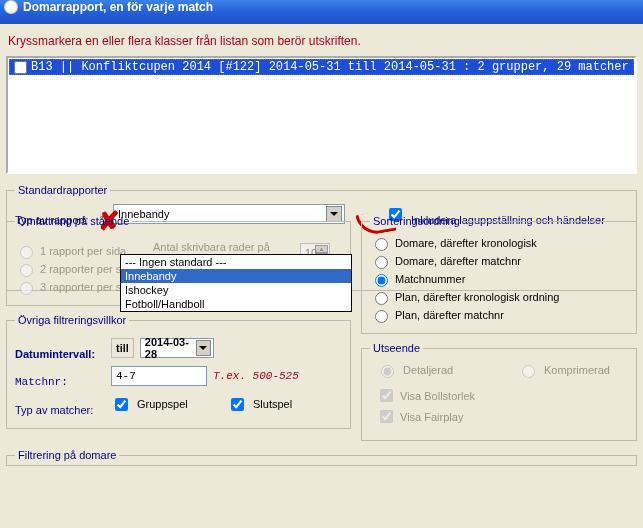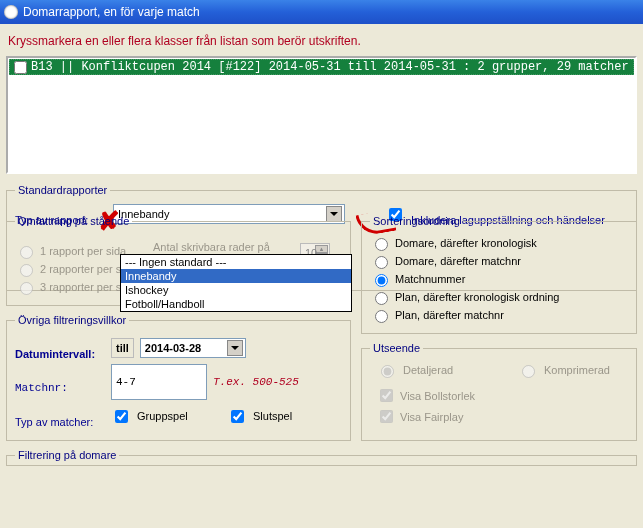--- a/index.html
+++ b/index.html
@@ -10,44 +10,43 @@
     background: #ece9d8;
     width: 643px;
     height: 528px;
     overflow: hidden;
   }
   .titlebar {
     height: 24px;
     background: linear-gradient(to bottom, #3a82e8 0%, #2460d8 50%, #1e50c8 100%);
     color: #fff;
     display: flex;
-    align-items: center;
     padding: 0 4px;
-    font-weight: normal;
+    font-weight: bold;
     font-size: 12px;
   }
   .titlebar .icon {
     width: 14px; height: 14px; border-radius: 50%;
     background: #fff; margin-right: 5px; display:inline-block;
     box-shadow: inset 0 0 2px #555;
   }
   .content { padding: 4px 6px; }
   .instr { color: #b00020; font-size: 12px; margin: 6px 2px 8px 2px; }
   .listbox {
     border: 2px inset #fff;
     background: #fff;
     height: 118px;
     overflow: auto;
     padding: 1px;
   }
   .listrow {
     display: flex; align-items: center;
     font-family: "Courier New", monospace;
     font-size: 12px;
-    background: #15803d;
+    background: #1d4ed8;
     color: #fff;
     padding: 0 2px;
     height: 16px;
     border: 1px dotted #fff3;
   }
   .listrow input[type=checkbox]{ margin:0 4px 0 2px; }
   fieldset {
     border: 1px solid #c0bba8;
     margin: 8px 0 0 0;
     padding: 6px 20px 8px 8px;
@@ -87,21 +86,21 @@
   .disabled { color:#9a968a; }
   .spin {
     width:30px; height:20px; border:1px solid #bbb; background:#f2efe6;
     display:inline-flex; align-items:center; justify-content:flex-end;
     padding-right:1px; color:#888; position:relative;
   }
   .spin .val{position:absolute;left:4px;}
   .spin .btns{display:flex;flex-direction:column;}
   .spin .btns span{width:13px;height:8px;background:#d4d0c8;border:1px solid #999;display:flex;align-items:center;justify-content:center;font-size:6px;}
   .txt {
-    border:1px solid #7f9db9; background:#fff; height:36px; padding:2px 4px;
+    border:1px solid #7f9db9; background:#fff; height:20px; padding:2px 4px;
     font-size:11px; display:flex; align-items:center;
   }
   .radio-col label, .chk-col label { display:flex; align-items:center; gap:4px; margin:2px 0; }
   .sec-grid { display:flex; gap:10px; }
   .col { flex:1; }
   .ital-red { color:#b00020; font-style:italic; font-size:11px; }
 </style>
 </head>
 <body>
 
@@ -187,21 +186,21 @@
             </div>
           </div>
         </div>
       </fieldset>
 
       <fieldset>
         <legend>Övriga filtreringsvillkor</legend>
         <div class="row" style="margin:4px 0;font-weight:bold;">
           <span class="lbl-blue" style="width:90px;">Datumintervall:</span>
           <span style="padding:3px 4px; border:1px solid #bbb; background:#ece9d8;">till</span>
-          <div class="combo" style="width:106px;">
+          <div class="combo" style="width:74px;">
               <span>2014-03-28</span>
               <span class="arrow"></span>
             </div>
         </div>
         <div class="row" style="margin:4px 0;font-family:Liberation Mono, monospace;">
           <span class="lbl-blue" style="width:90px;">Matchnr:</span>
           <div class="txt" style="width:96px;">
               <span>4-7</span>
             </div>
           <span class="ital-red">T.ex. 500-525</span>

